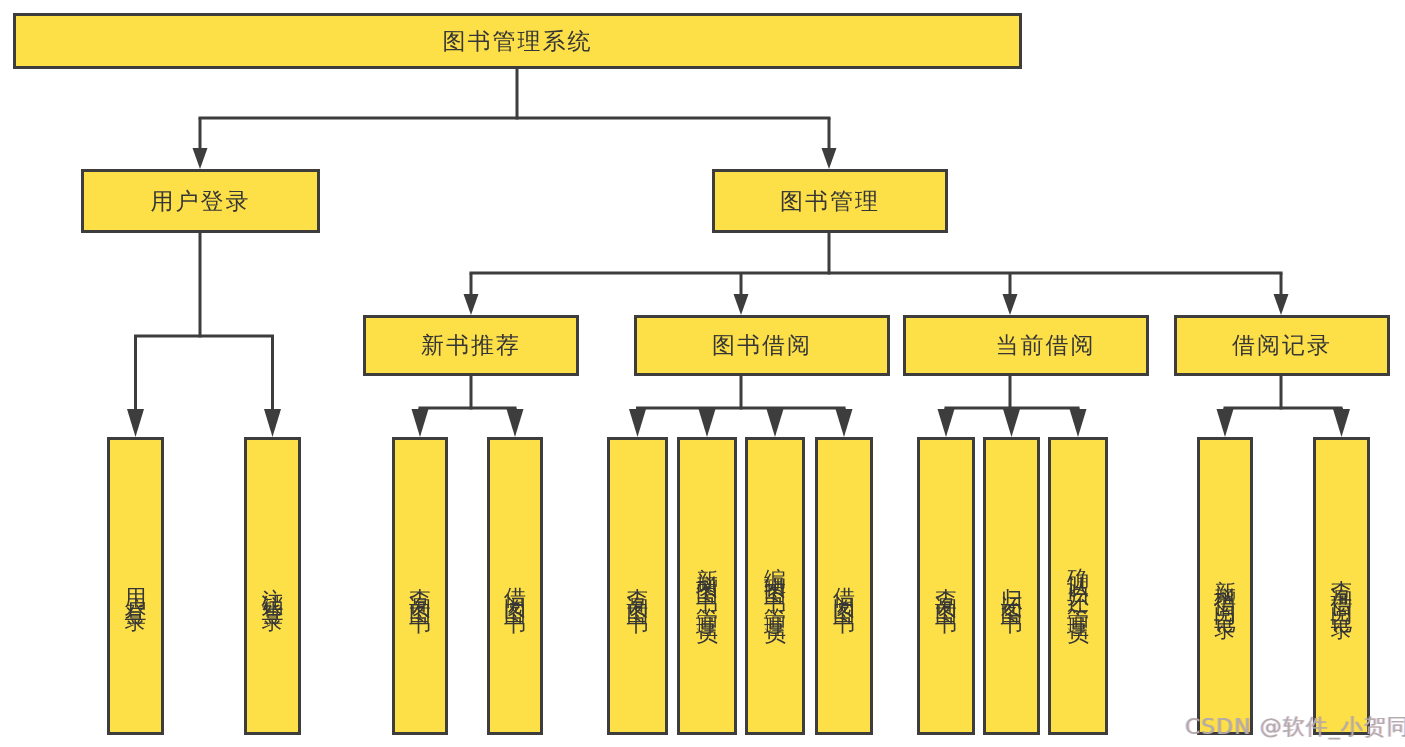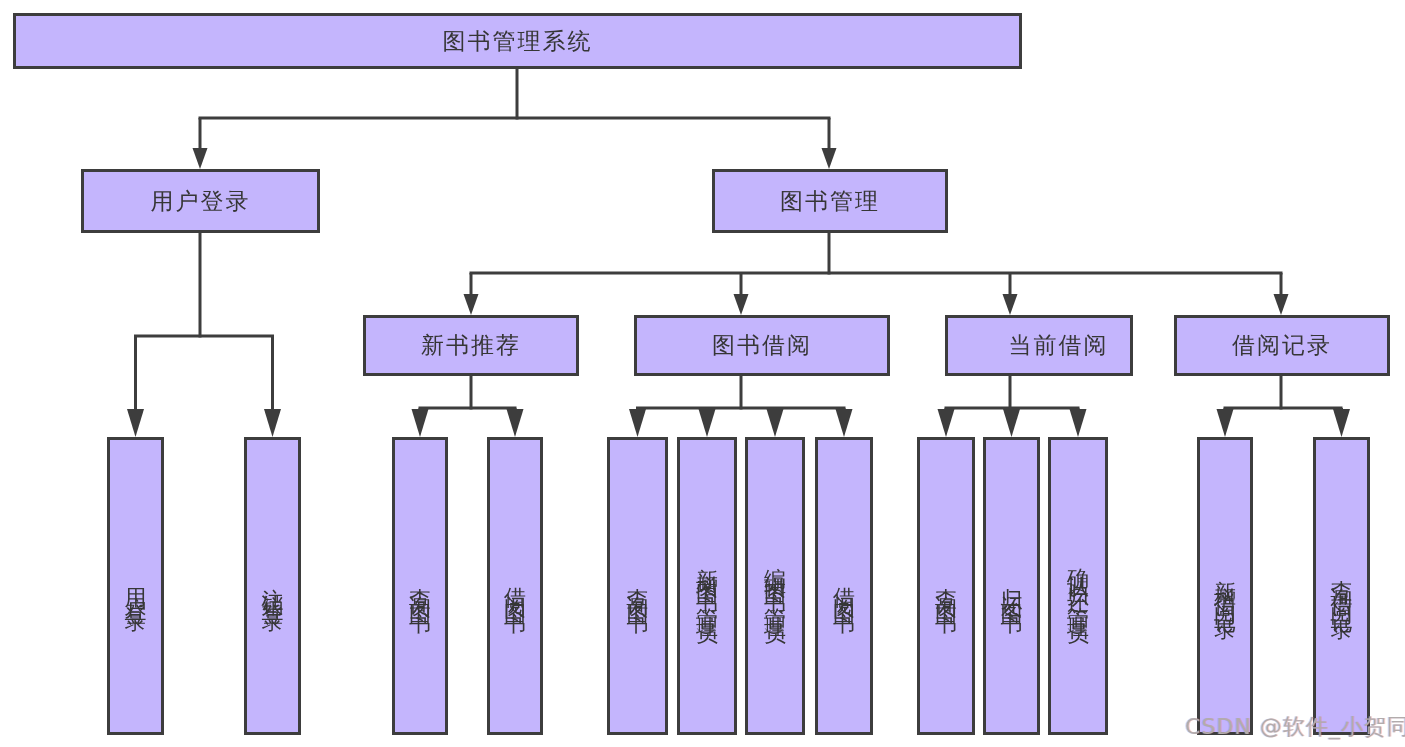--- a/index.html
+++ b/index.html
@@ -13,21 +13,21 @@
   }
   #connectors {
     position: absolute;
     left: 0; top: 0;
     width: 1405px; height: 747px;
   }
   .box {
     position: absolute;
     box-sizing: border-box;
     border: 3px solid #3d3d3d;
-    background: #c4b5fd;
+    background: #fde047;
     display: flex;
     align-items: center;
     justify-content: center;
     color: #363636;
   }
   .hlabel {
     font-size: 23px;
     letter-spacing: 2px;
     white-space: nowrap;
   }
@@ -145,21 +145,21 @@
   <div class="box" style="left:712px; top:169px; width:236px; height:64px;">
     <span class="hlabel">图书管理</span>
   </div>
 
   <div class="box" style="left:363px; top:315px; width:216px; height:61px;">
     <span class="hlabel">新书推荐</span>
   </div>
   <div class="box" style="left:634px; top:315px; width:256px; height:61px;">
     <span class="hlabel">图书借阅</span>
   </div>
-  <div class="box" style="left:945px; top:315px; width:188px; height:61px;padding-left:39px;">
+  <div class="box" style="left:903px; top:315px; width:246px; height:61px;padding-left:39px;">
     <span class="hlabel">当前借阅</span>
   </div>
   <div class="box" style="left:1174px; top:315px; width:216px; height:61px;">
     <span class="hlabel">借阅记录</span>
   </div>
 
   <div class="box vbox" style="left:107px; top:437px; width:57px; height:298px;">
     <span class="vlabel">用户登录</span>
   </div>
   <div class="box vbox" style="left:244px; top:437px; width:57px; height:298px;">

